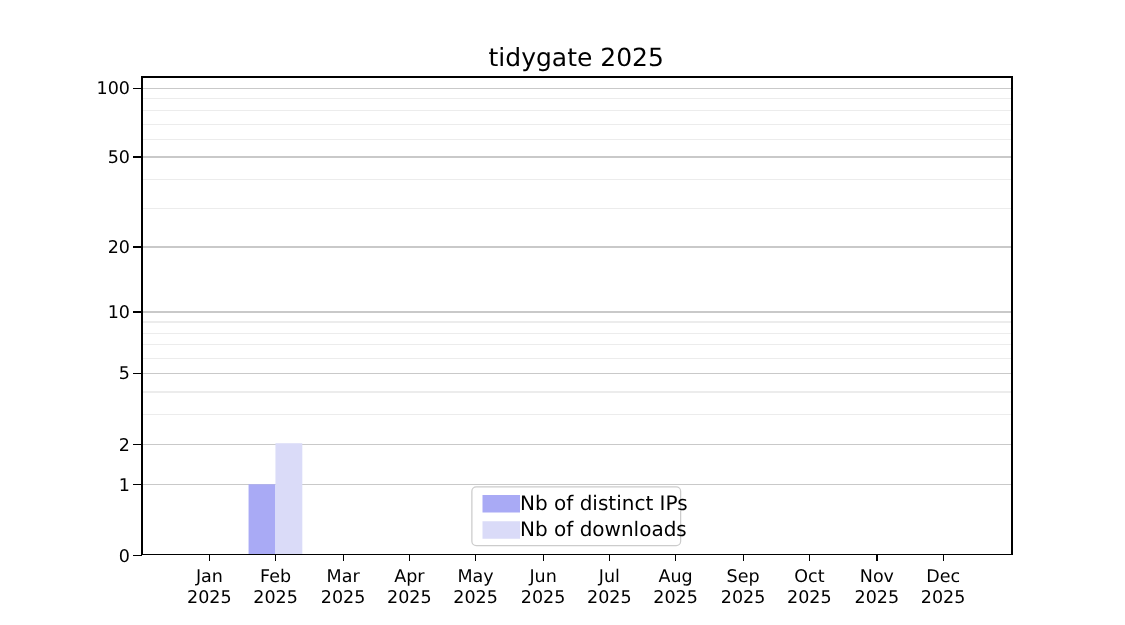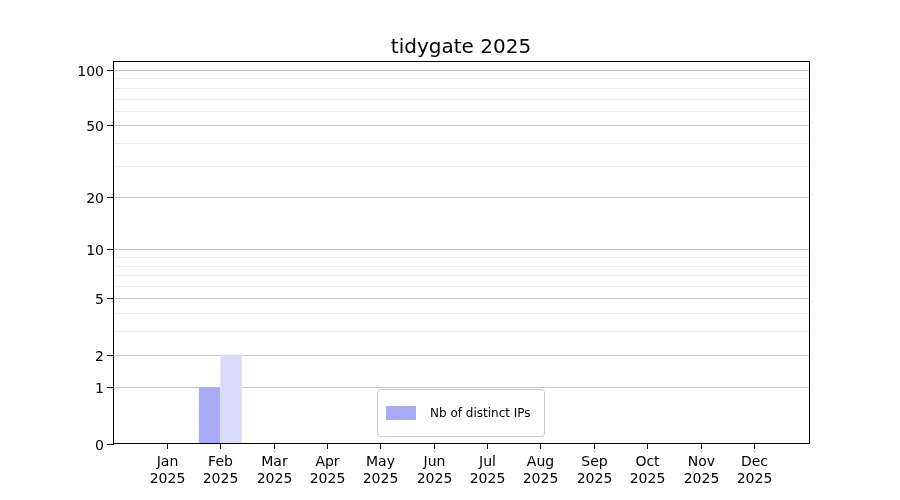--- a/index.html
+++ b/index.html
@@ -6,21 +6,21 @@
   body{width:900px;height:500px;background:#ffffff;font-family:"DejaVu Sans",sans-serif;}
   .figure{position:relative;width:900px;height:500px;background:#ffffff;overflow:hidden;}
   .chart-title{position:absolute;left:113px;width:696px;top:34px;text-align:center;
                font-size:20px;color:#000;}
   #plot-svg{position:absolute;left:0;top:0;}
   .legend{position:absolute;left:377px;top:389px;width:168px;height:48px;box-sizing:border-box;
           background:#ffffff;border:1px solid #cccccc;border-radius:4px;
           display:flex;flex-direction:column;justify-content:center;gap:7px;padding-left:8px;}
   .legend-item{display:flex;align-items:center;height:14px;}
   .legend-swatch{width:30px;height:14px;flex:0 0 30px;}
-  .legend-label{margin-left:14px;font-size:12px;line-height:15px;color:#000;white-space:nowrap;}
+  .legend-label{margin-left:0;font-size:16px;line-height:15px;color:#000;white-space:nowrap;}
 </style>
 </head>
 <body>
 
 <div class="figure">
   <div class="chart-title">tidygate 2025</div>
   <svg id="plot-svg" width="900" height="500">
       <line x1="114" x2="809" y1="331.5" y2="331.5" stroke="#ececec" stroke-width="1" shape-rendering="crispEdges"></line>
       <line x1="114" x2="809" y1="313.5" y2="313.5" stroke="#ececec" stroke-width="1" shape-rendering="crispEdges"></line>
       <line x1="114" x2="809" y1="286.5" y2="286.5" stroke="#ececec" stroke-width="1" shape-rendering="crispEdges"></line>
@@ -94,14 +94,18 @@
       <text x="701.5" y="482.5" text-anchor="middle" font-size="14" fill="#000000">2025</text>
       <line x1="754.5" x2="754.5" y1="443.5" y2="449" stroke="#000000" stroke-width="1" shape-rendering="crispEdges"></line>
       <text x="754.5" y="465.5" text-anchor="middle" font-size="14" fill="#000000">Dec</text>
       <text x="754.5" y="482.5" text-anchor="middle" font-size="14" fill="#000000">2025</text>
     </svg>
   <div class="legend">
     <div class="legend-item">
       <span class="legend-swatch" id="swatch-0" style="background: rgb(169, 170, 245);"></span>
       <span class="legend-label">Nb of distinct IPs</span>
     </div>
+    <div class="legend-item">
+      <span class="legend-swatch" id="swatch-1" style="background: rgb(218, 219, 248);"></span>
+      <span class="legend-label">Nb of downloads</span>
+    </div>
   </div>
 </div>
 
 </body></html>

